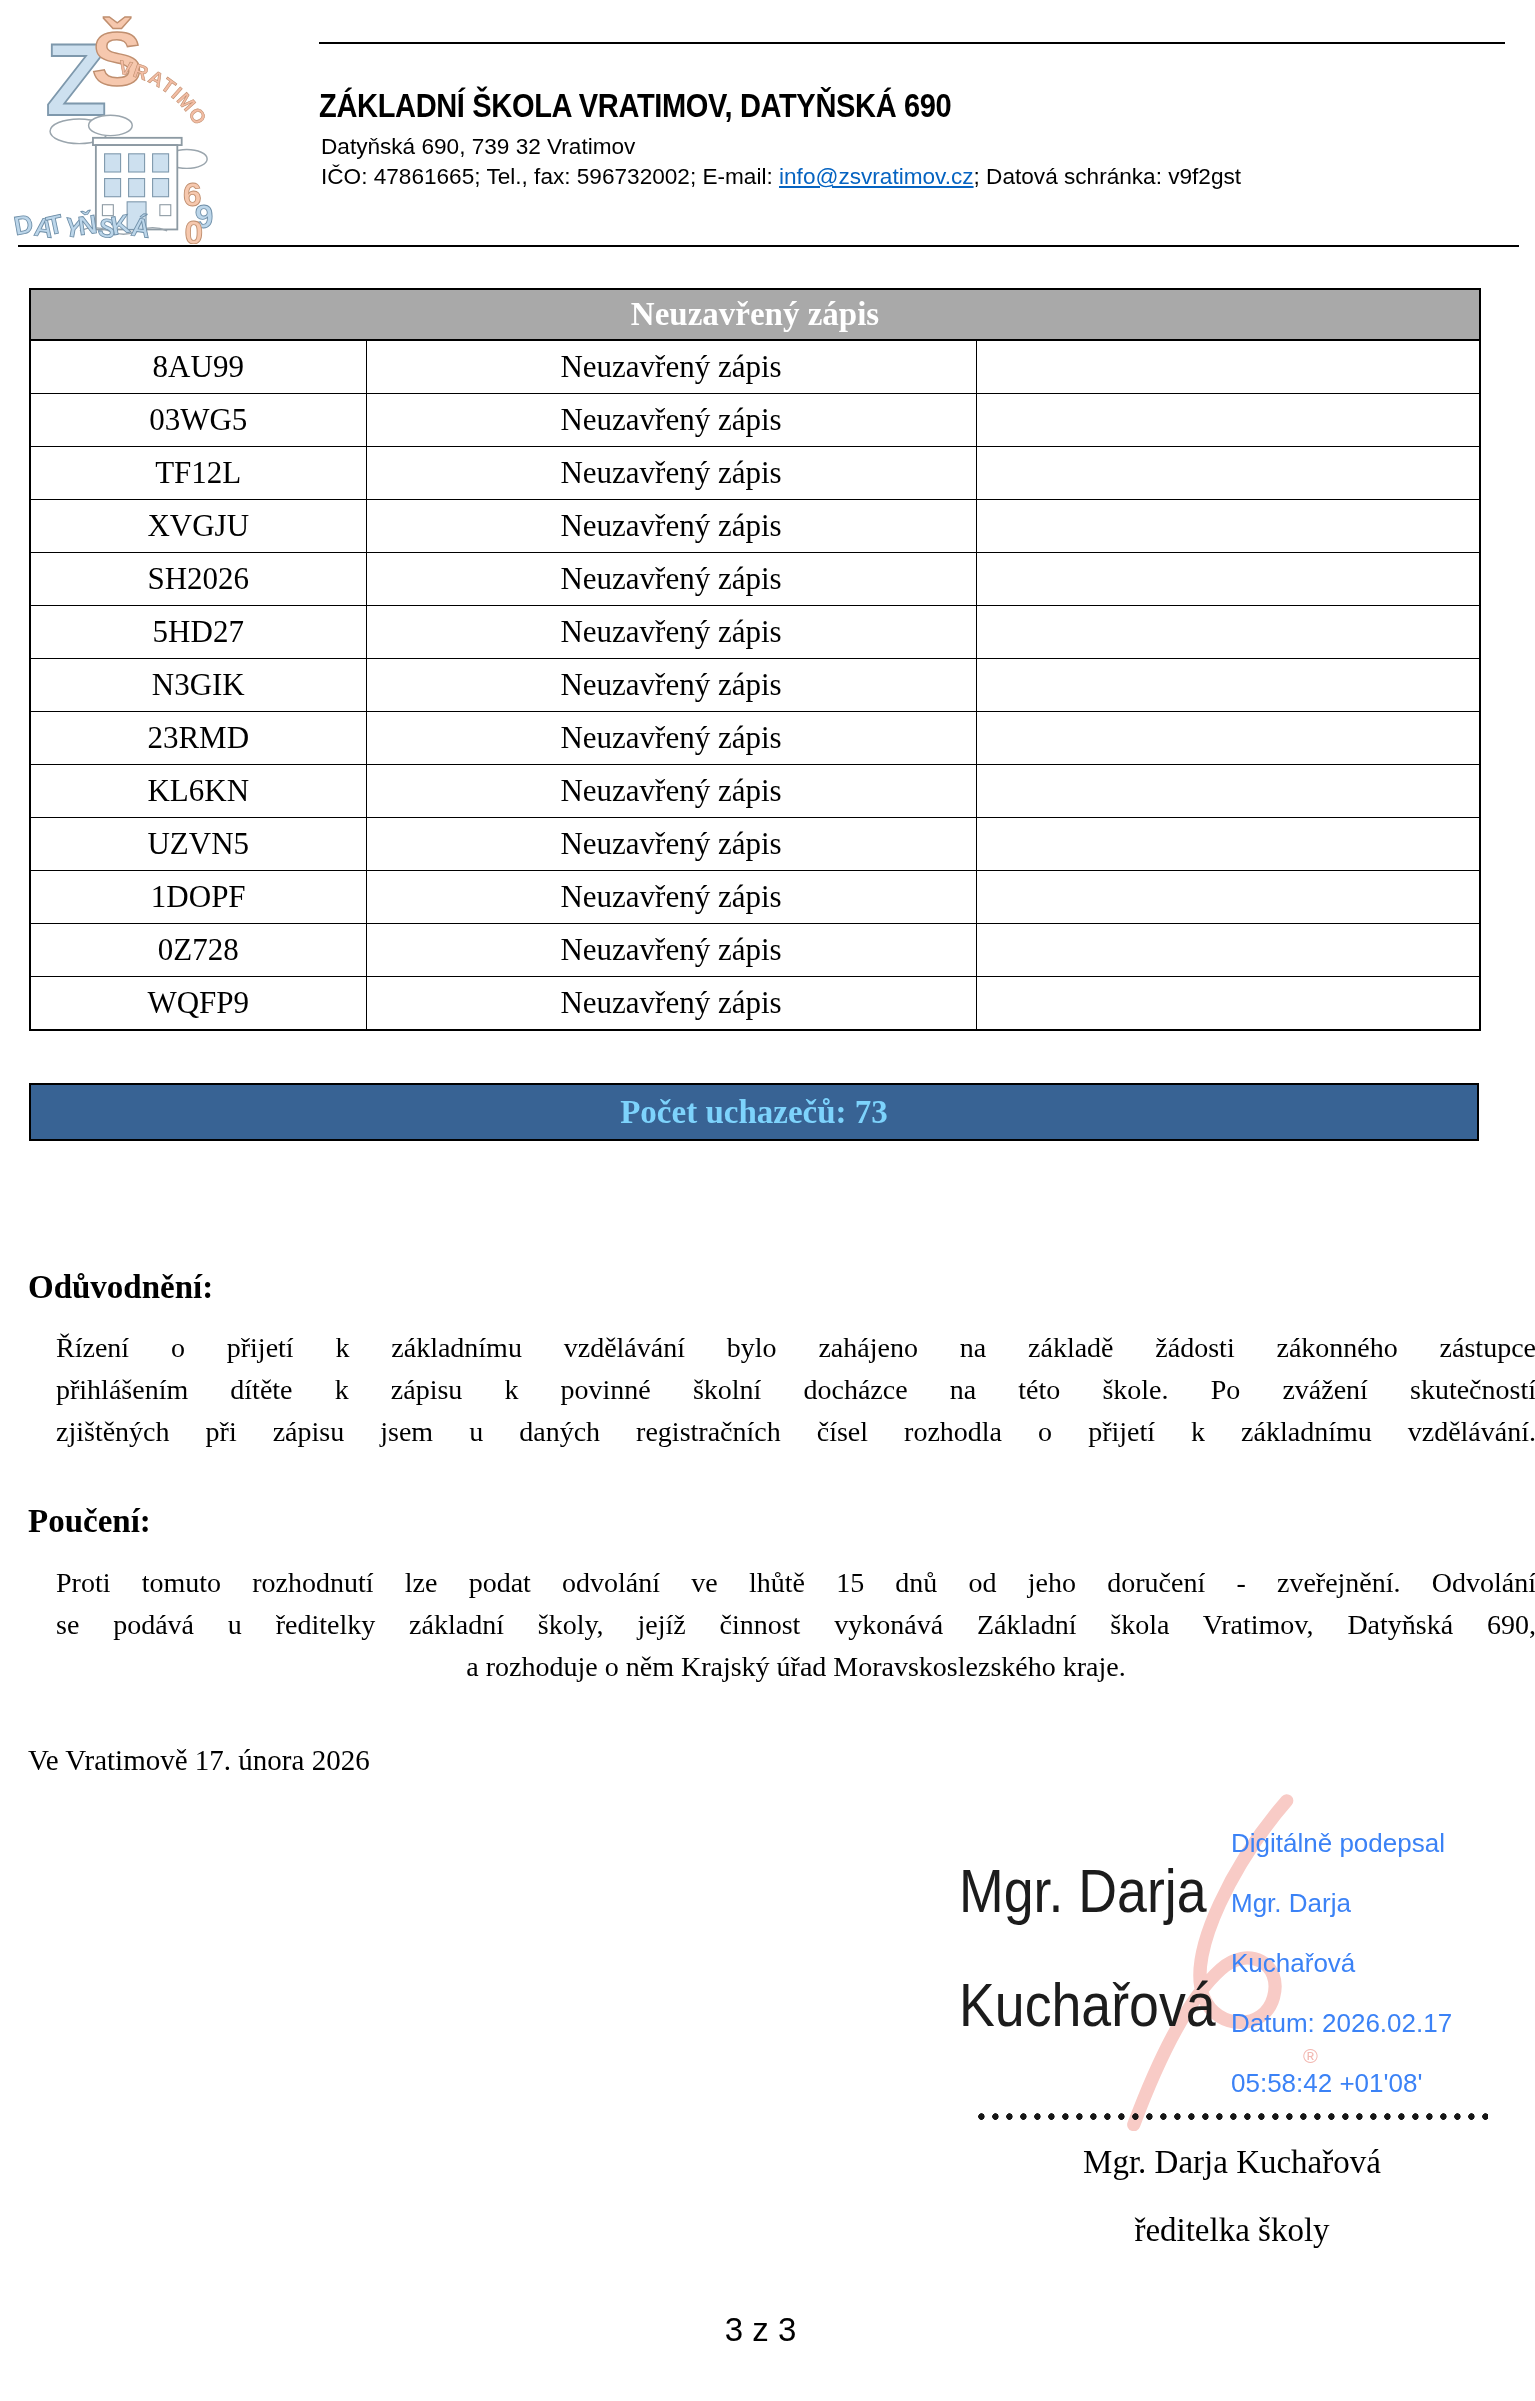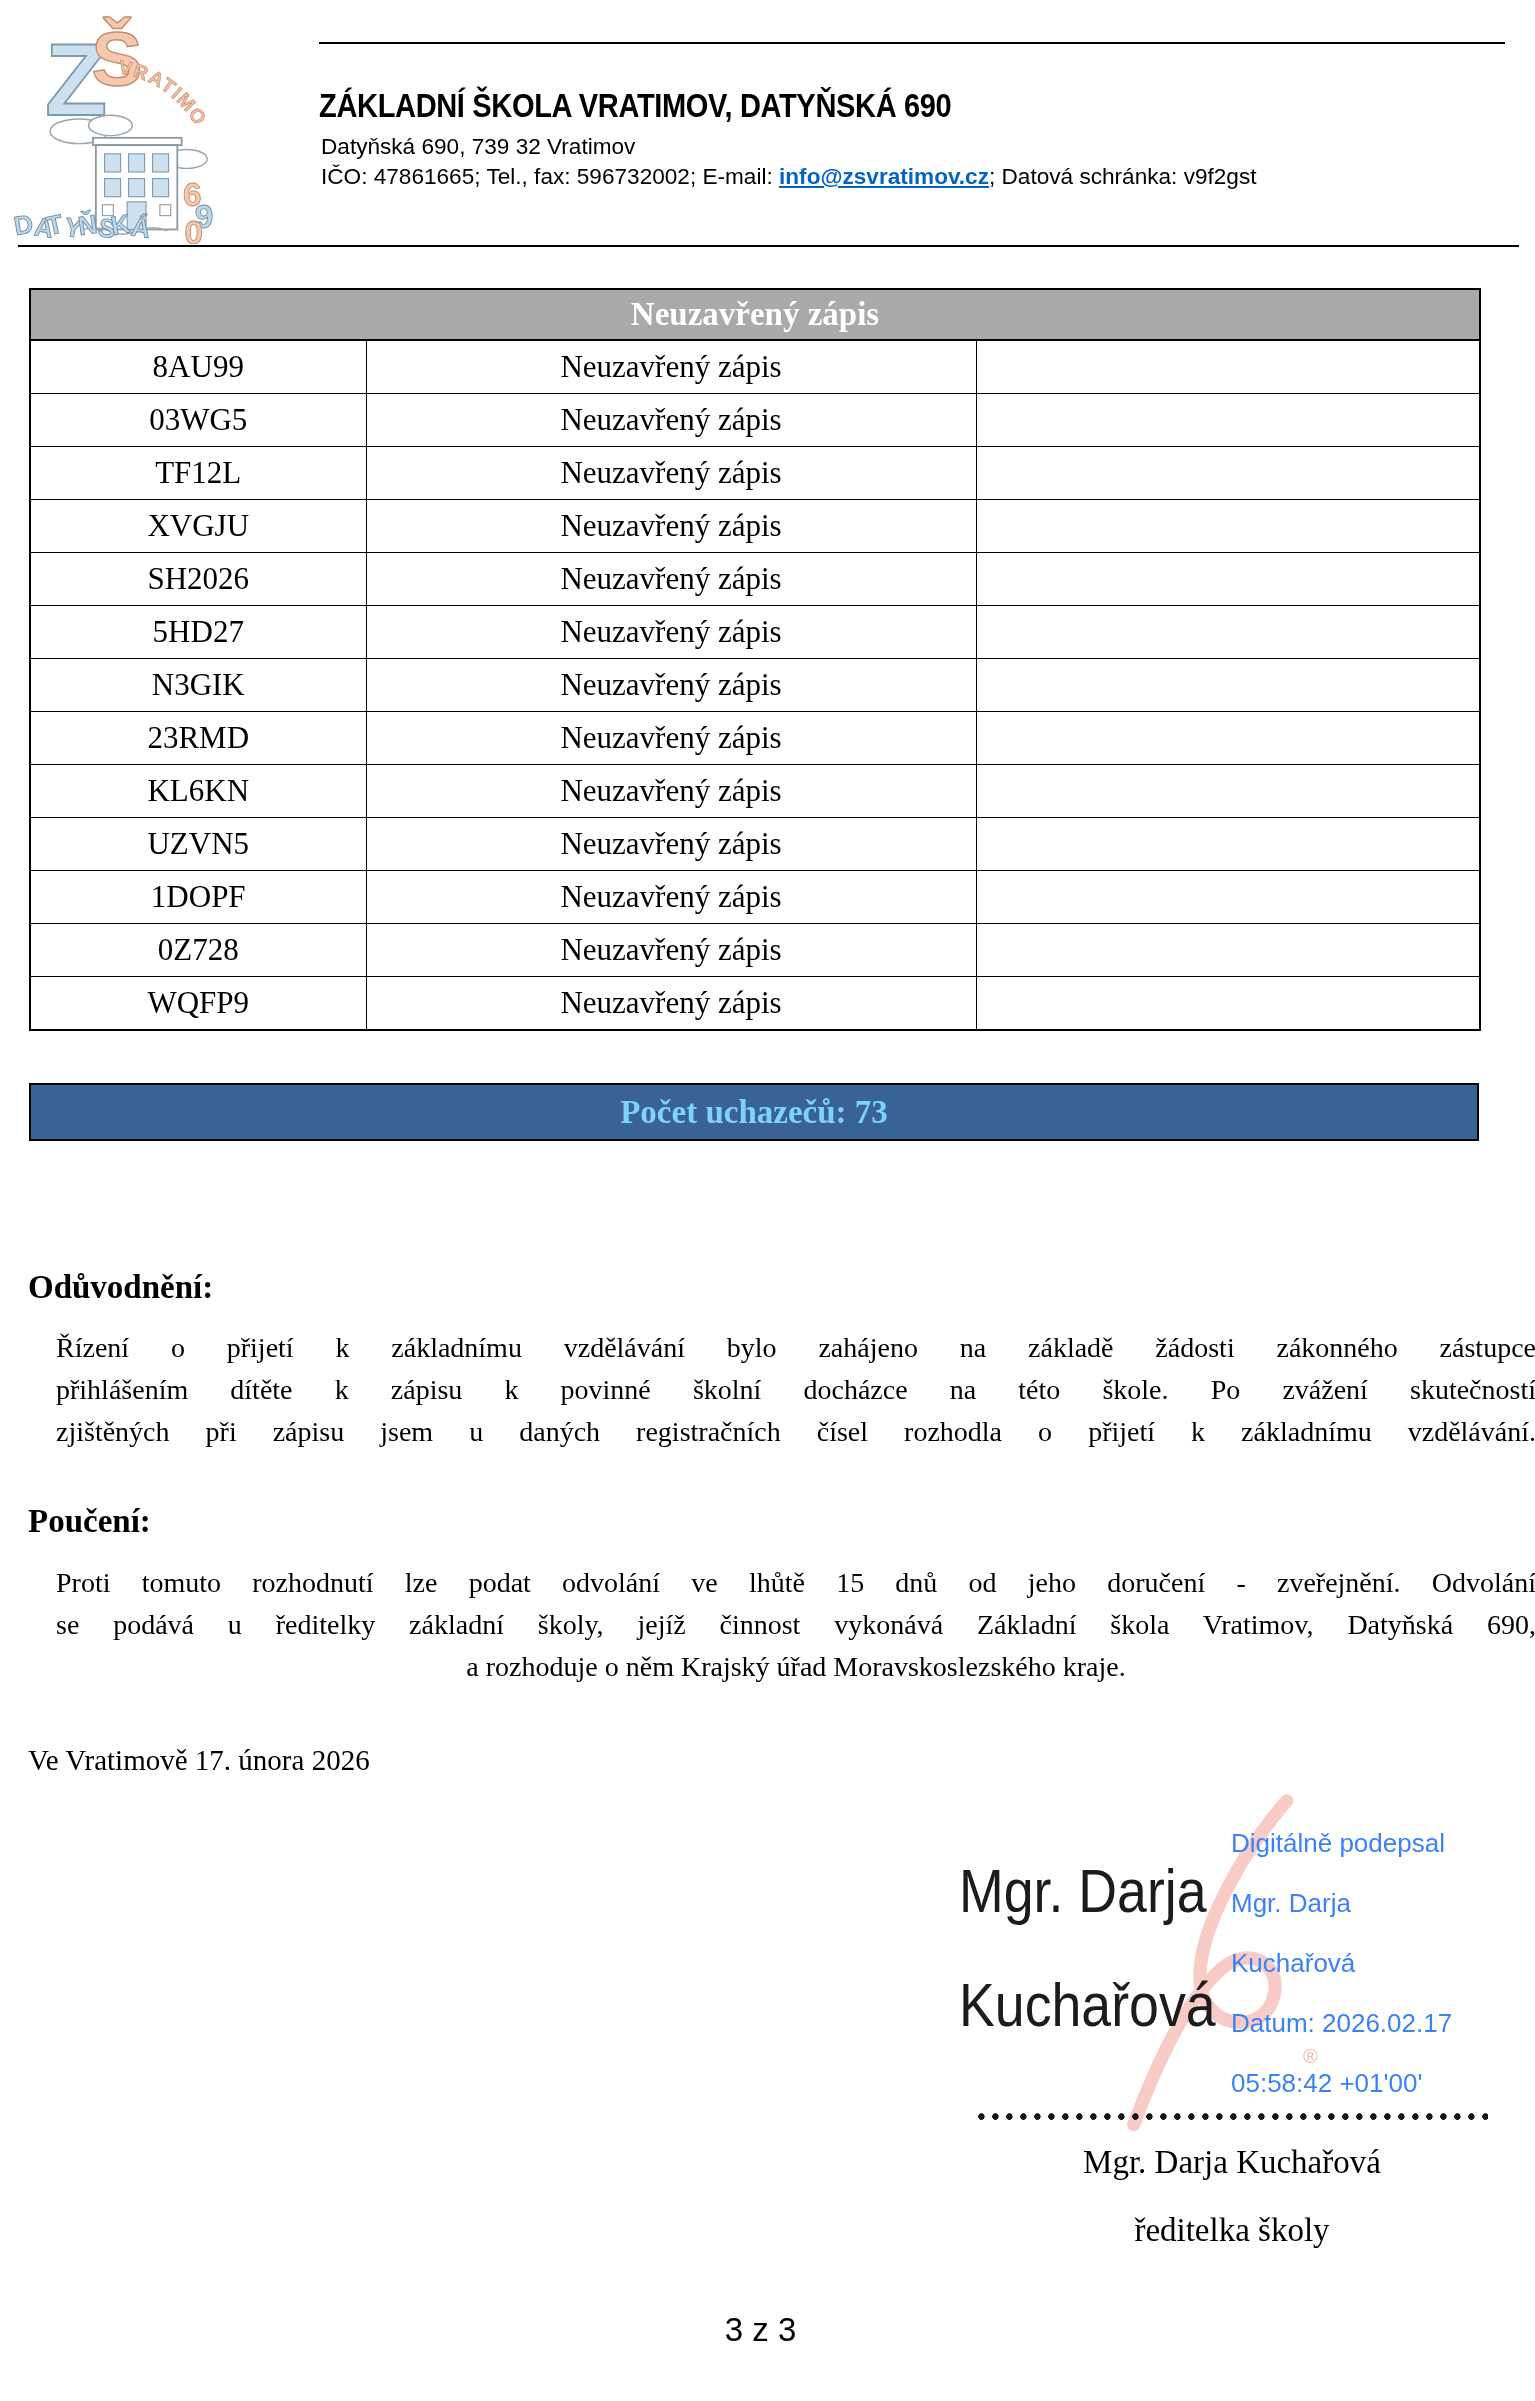--- a/index.html
+++ b/index.html
@@ -9,21 +9,21 @@
   
   .logo{position:absolute;left:10.2px;top:4.4px;width:211px;height:240px;}
   .rule-top{position:absolute;left:319px;top:42px;width:1186px;height:2.2px;background:#000;}
   .school-name{position:absolute;left:319px;top:87px;font-family:"Liberation Sans",sans-serif;
                font-weight:bold;font-size:33px;white-space:nowrap;
                transform:scaleX(.88);transform-origin:left top;letter-spacing:-0.4px;}
   .school-address{position:absolute;left:321px;top:134px;font-family:"Liberation Sans",sans-serif;
                   font-size:22.6px;white-space:nowrap;}
   .school-contact{position:absolute;left:321px;top:164px;font-family:"Liberation Sans",sans-serif;
                   font-size:22.6px;white-space:nowrap;}
-  .email-link{color:#0563c1;text-decoration:underline;cursor:pointer;font-weight:bold;}
+  .email-link{color:#0563c1;text-decoration:underline;cursor:pointer;}
   .rule-full{position:absolute;left:17.5px;top:245px;width:1501px;height:2.2px;background:#000;}
 
   
   .reg-table{position:absolute;left:29px;top:288px;width:1450px;border-collapse:collapse;
              table-layout:fixed;border:2.9px solid #000;}
   .reg-table th{height:47px;background:#a9a9a9;color:#fff;font-weight:bold;font-size:33px;
                 border:2.2px solid #000;font-family:"Liberation Serif",serif;}
   .reg-table td{height:50px;border:1.5px solid #000;font-size:31px;text-align:center;
                 vertical-align:middle;overflow:hidden;}
   .col-code{width:336px;}
@@ -214,21 +214,21 @@
   </svg>
   <div class="stamp-name">
     <div>Mgr. Darja</div>
     <div>Kuchařová</div>
   </div>
   <div class="stamp-details">
     <div>Digitálně podepsal</div>
     <div>Mgr. Darja</div>
     <div>Kuchařová</div>
     <div>Datum: 2026.02.17</div>
-    <div>05:58:42 +01'00'</div>
+    <div>05:58:42 +01'08'</div>
   </div>
   <div class="dotted-line"></div>
   <div class="signer-name">Mgr. Darja Kuchařová</div>
   <div class="signer-role">ředitelka školy</div>
 
   <div class="page-number">3 z 3</div>
 
 </div>
 
 

